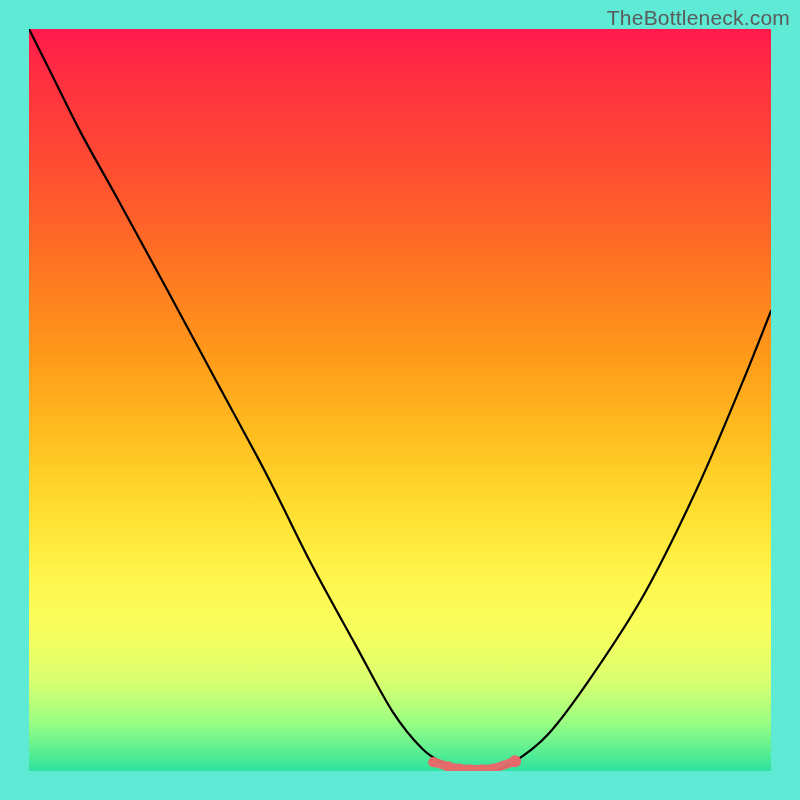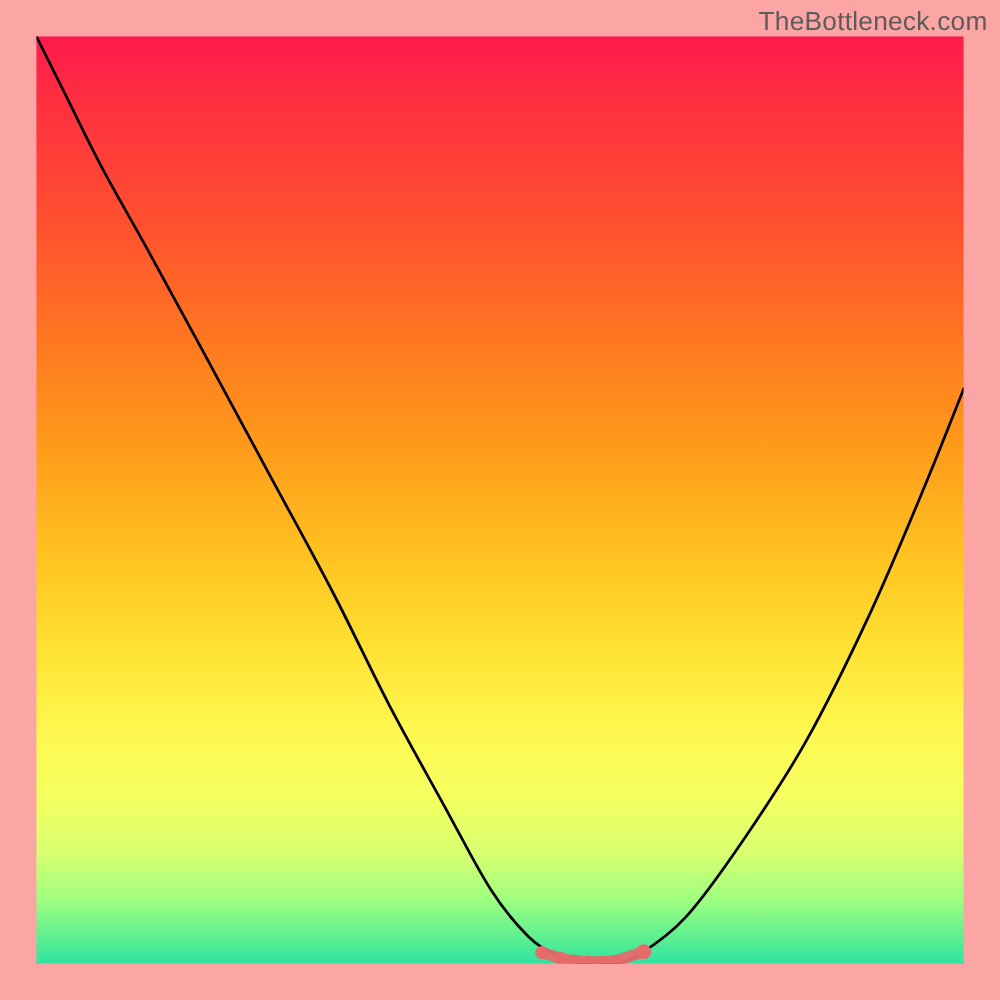--- a/index.html
+++ b/index.html
@@ -10,21 +10,21 @@
     background: #000;
     font-family: Arial, Helvetica, sans-serif;
     overflow: hidden;
   }
   .frame {
     position: absolute;
     top: 0;
     left: 0;
     width: 800px;
     height: 800px;
-    background: #fca5a5;
+    background: #5eead4;
     text-decoration: underline;
   }
   .plot-area {
     position: absolute;
     left: 29px;
     top: 29px;
     width: 742px;
     height: 742px;
     overflow: hidden;
   }

